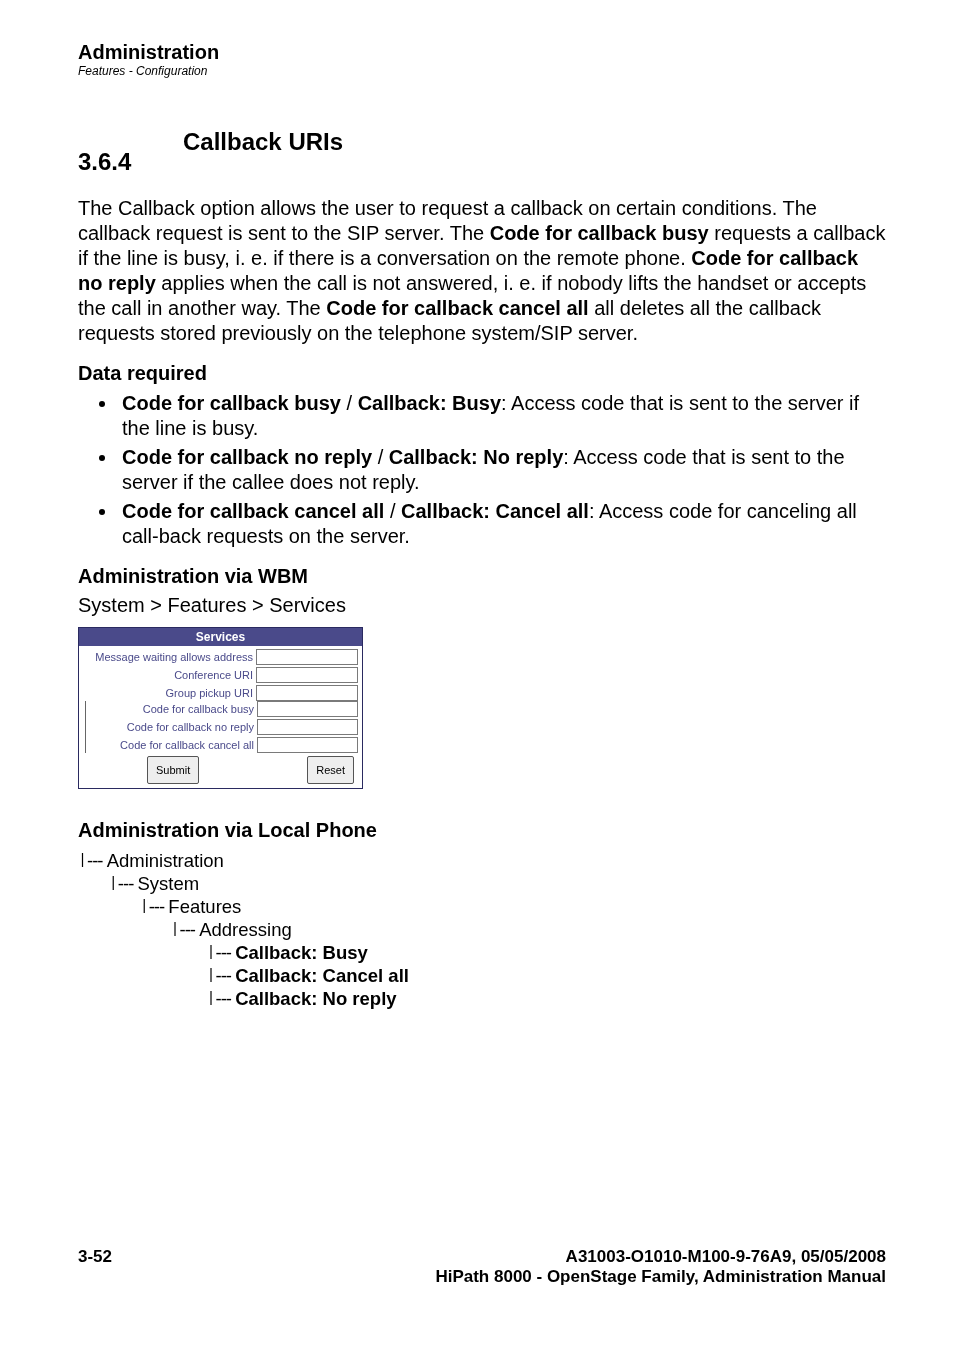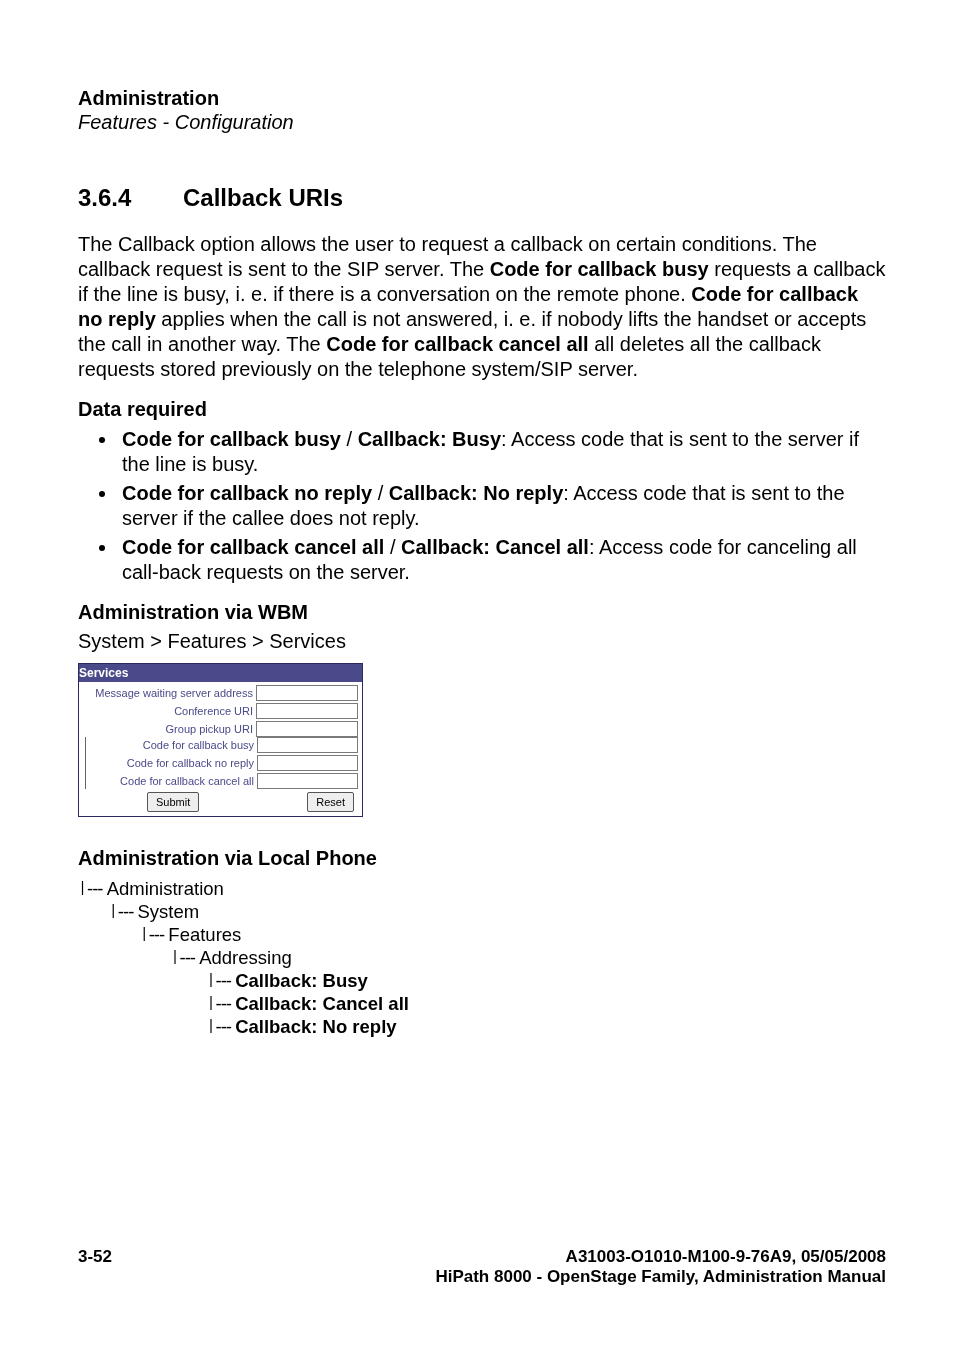--- a/index.html
+++ b/index.html
@@ -8,41 +8,41 @@
     padding: 0;
     font-family: Arial, Helvetica, sans-serif;
     background: #fff;
     color: #000;
     width: 954px;
   }
   .page {
     width: 954px;
     height: 1351px;
     box-sizing: border-box;
-    padding: 86px 68px 40px 78px;
+    padding: 40px 68px 40px 78px;
     position: relative;
   }
   .header-title {
     font-weight: bold;
     font-size: 20px;
     line-height: 1.2;
   }
   .header-sub {
     font-style: italic;
-    font-size: 20px;
+    font-size: 12px;
     line-height: 1.2;
   }
   .section-head {
     font-weight: bold;
     font-size: 24px;
     margin-top: 50px;
     margin-bottom: 20px;
     display: flex;
   }
-  .section-num { width: 105px; display:inline-block;}
+  .section-num { width: 105px; display:inline-block;margin-top:20px;}
   .body-text {
     font-size: 20px;
     line-height: 1.25;
     margin: 0 0 16px 0;
   }
   .bold { font-weight: bold; }
   .subhead {
     font-weight: bold;
     font-size: 20px;
     margin: 16px 0 6px 0;
@@ -64,20 +64,21 @@
   
   .services-box {
     width: 283px;
     border: 1px solid #2a2a60;
     margin: 6px 0 30px 0;
     font-family: Arial, sans-serif;
   }
   .services-title {
     background: #4a4a8a;
     color: #fff;
+    text-align: center;
     font-size: 12px;
     padding: 2px 0;
     font-weight: bold;
   }
   .services-body {
     background: #fff;
     padding: 3px 4px 4px 4px;
   }
   .srow {
     display: flex;
@@ -107,21 +108,21 @@
     display: flex;
     padding: 3px 4px 0 4px;
   }
   .btnrow .spacer1 { flex: 0 0 60px; }
   .btnrow .spacer2 { flex: 1; }
   .wbm-btn {
     border: 1px solid #555;
     background: #eee;
     font-size: 11px;
     padding: 0 8px;
-    height: 20px;
+    height: 28px;
     line-height: 14px;
     border-radius: 2px;
   }
   
   .tree {
     font-family: Arial, sans-serif;
     font-size: 18.5px;
     line-height: 1.2;
     margin-top: 8px;
   }
@@ -178,21 +179,21 @@
     </li>
   </ul>
 
   <div class="subhead">Administration via WBM</div>
   <div class="nav-path">System &gt; Features &gt; Services</div>
 
   <div class="services-box">
     <div class="services-title">Services</div>
     <div class="services-body">
       <div class="srow">
-        <div class="label">Message waiting server address</div>
+        <div class="label">Message waiting allows address</div>
         <div class="field"></div>
       </div>
       <div class="srow">
         <div class="label">Conference URI</div>
         <div class="field"></div>
       </div>
       <div class="srow">
         <div class="label">Group pickup URI</div>
         <div class="field"></div>
       </div>

